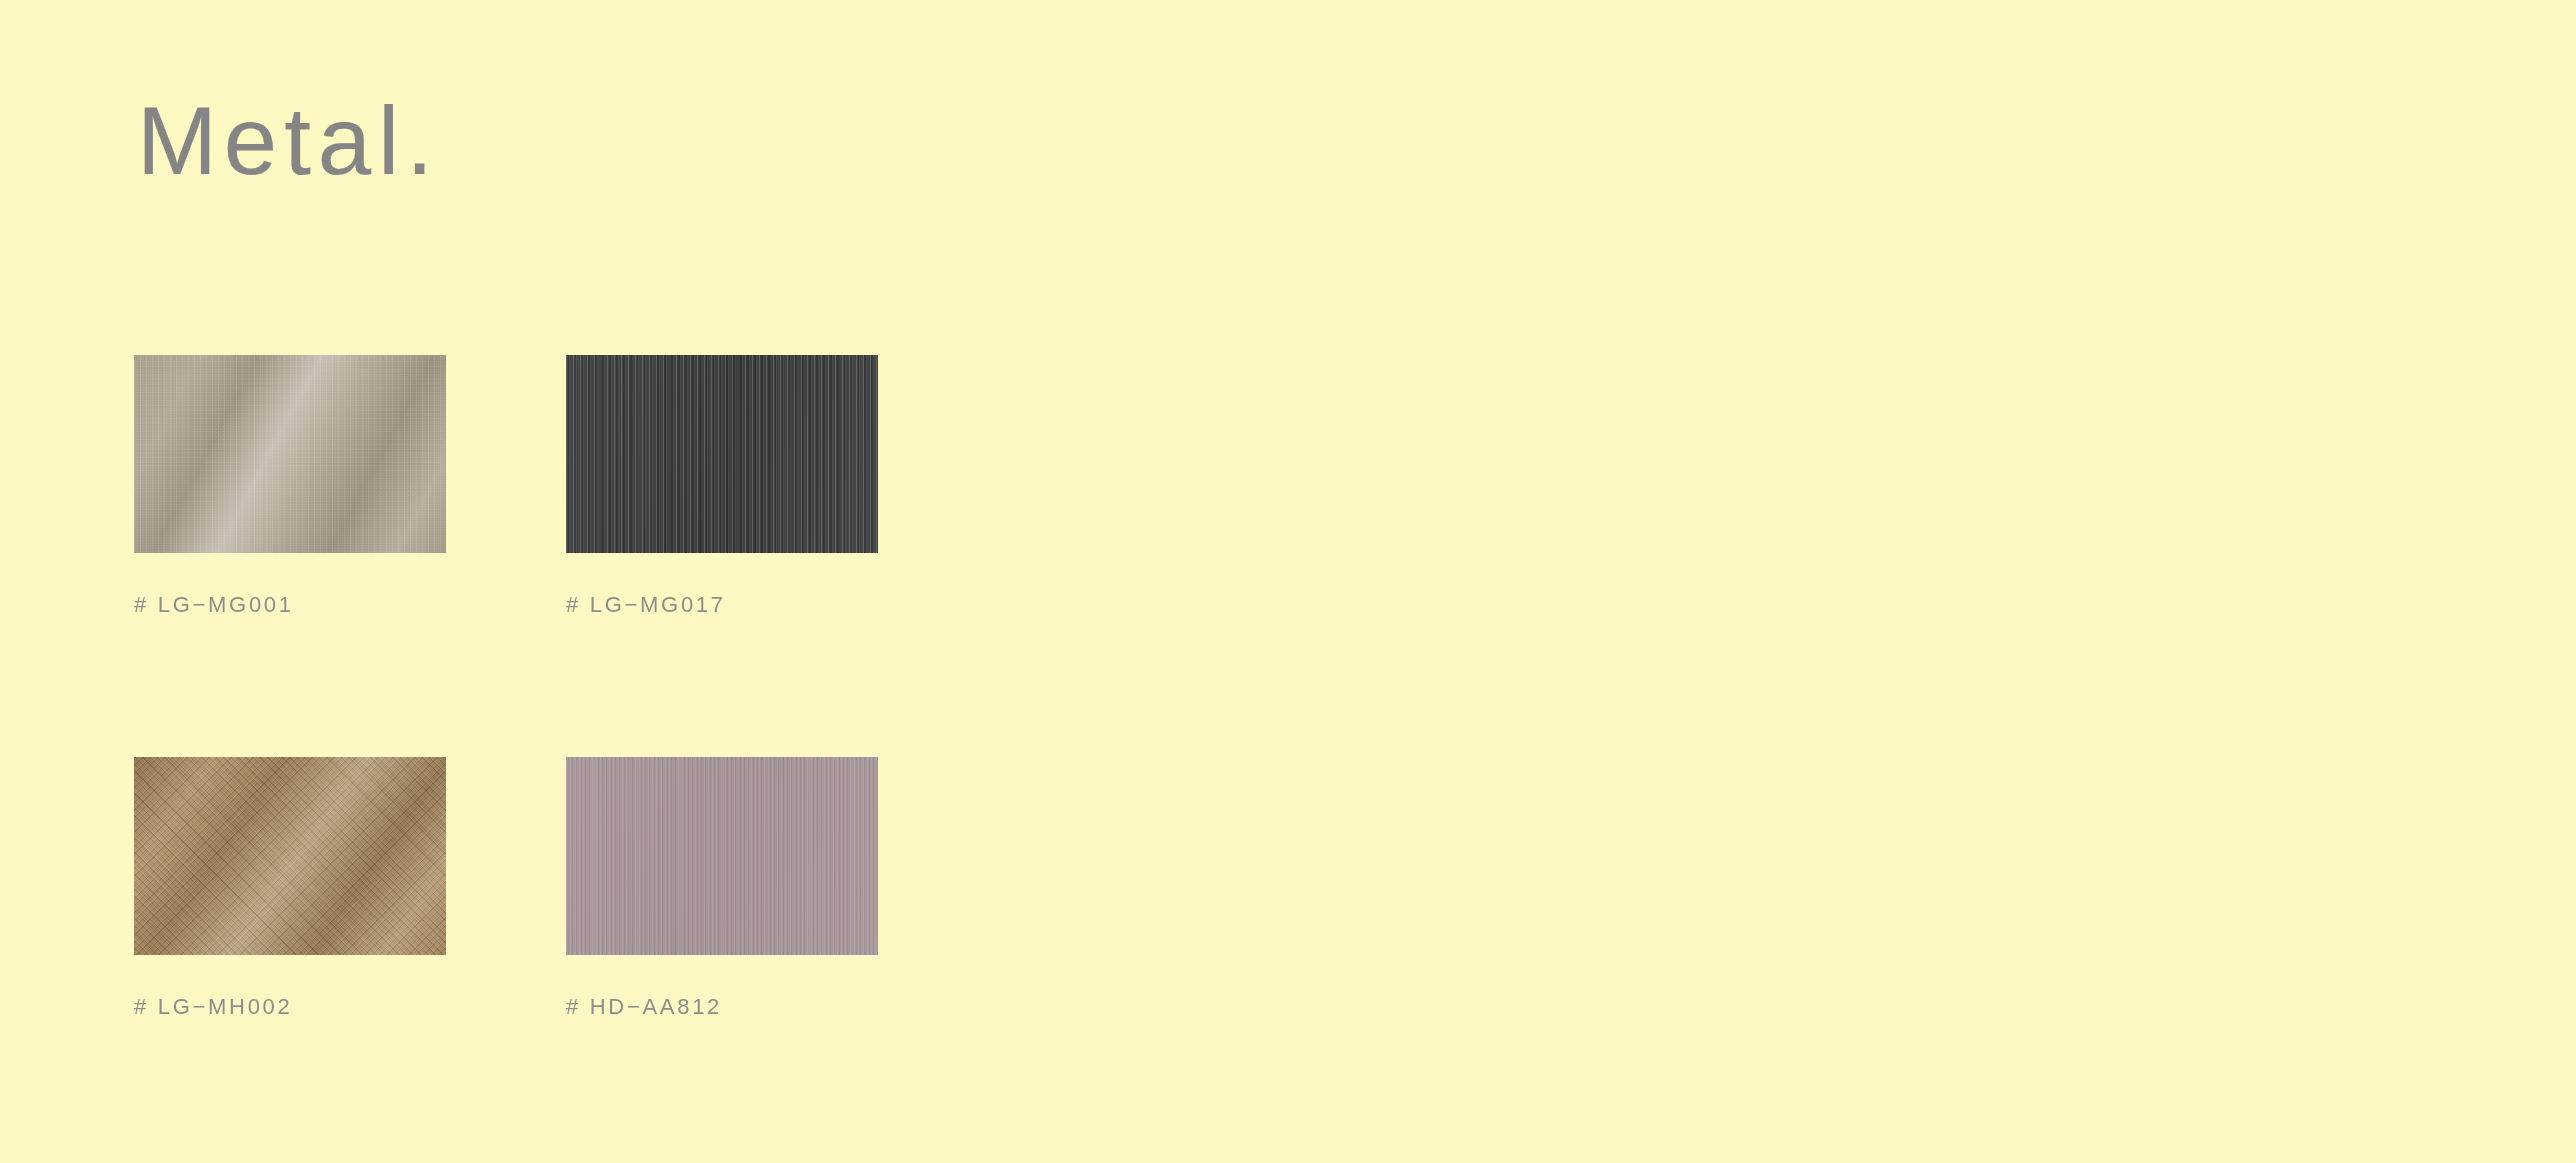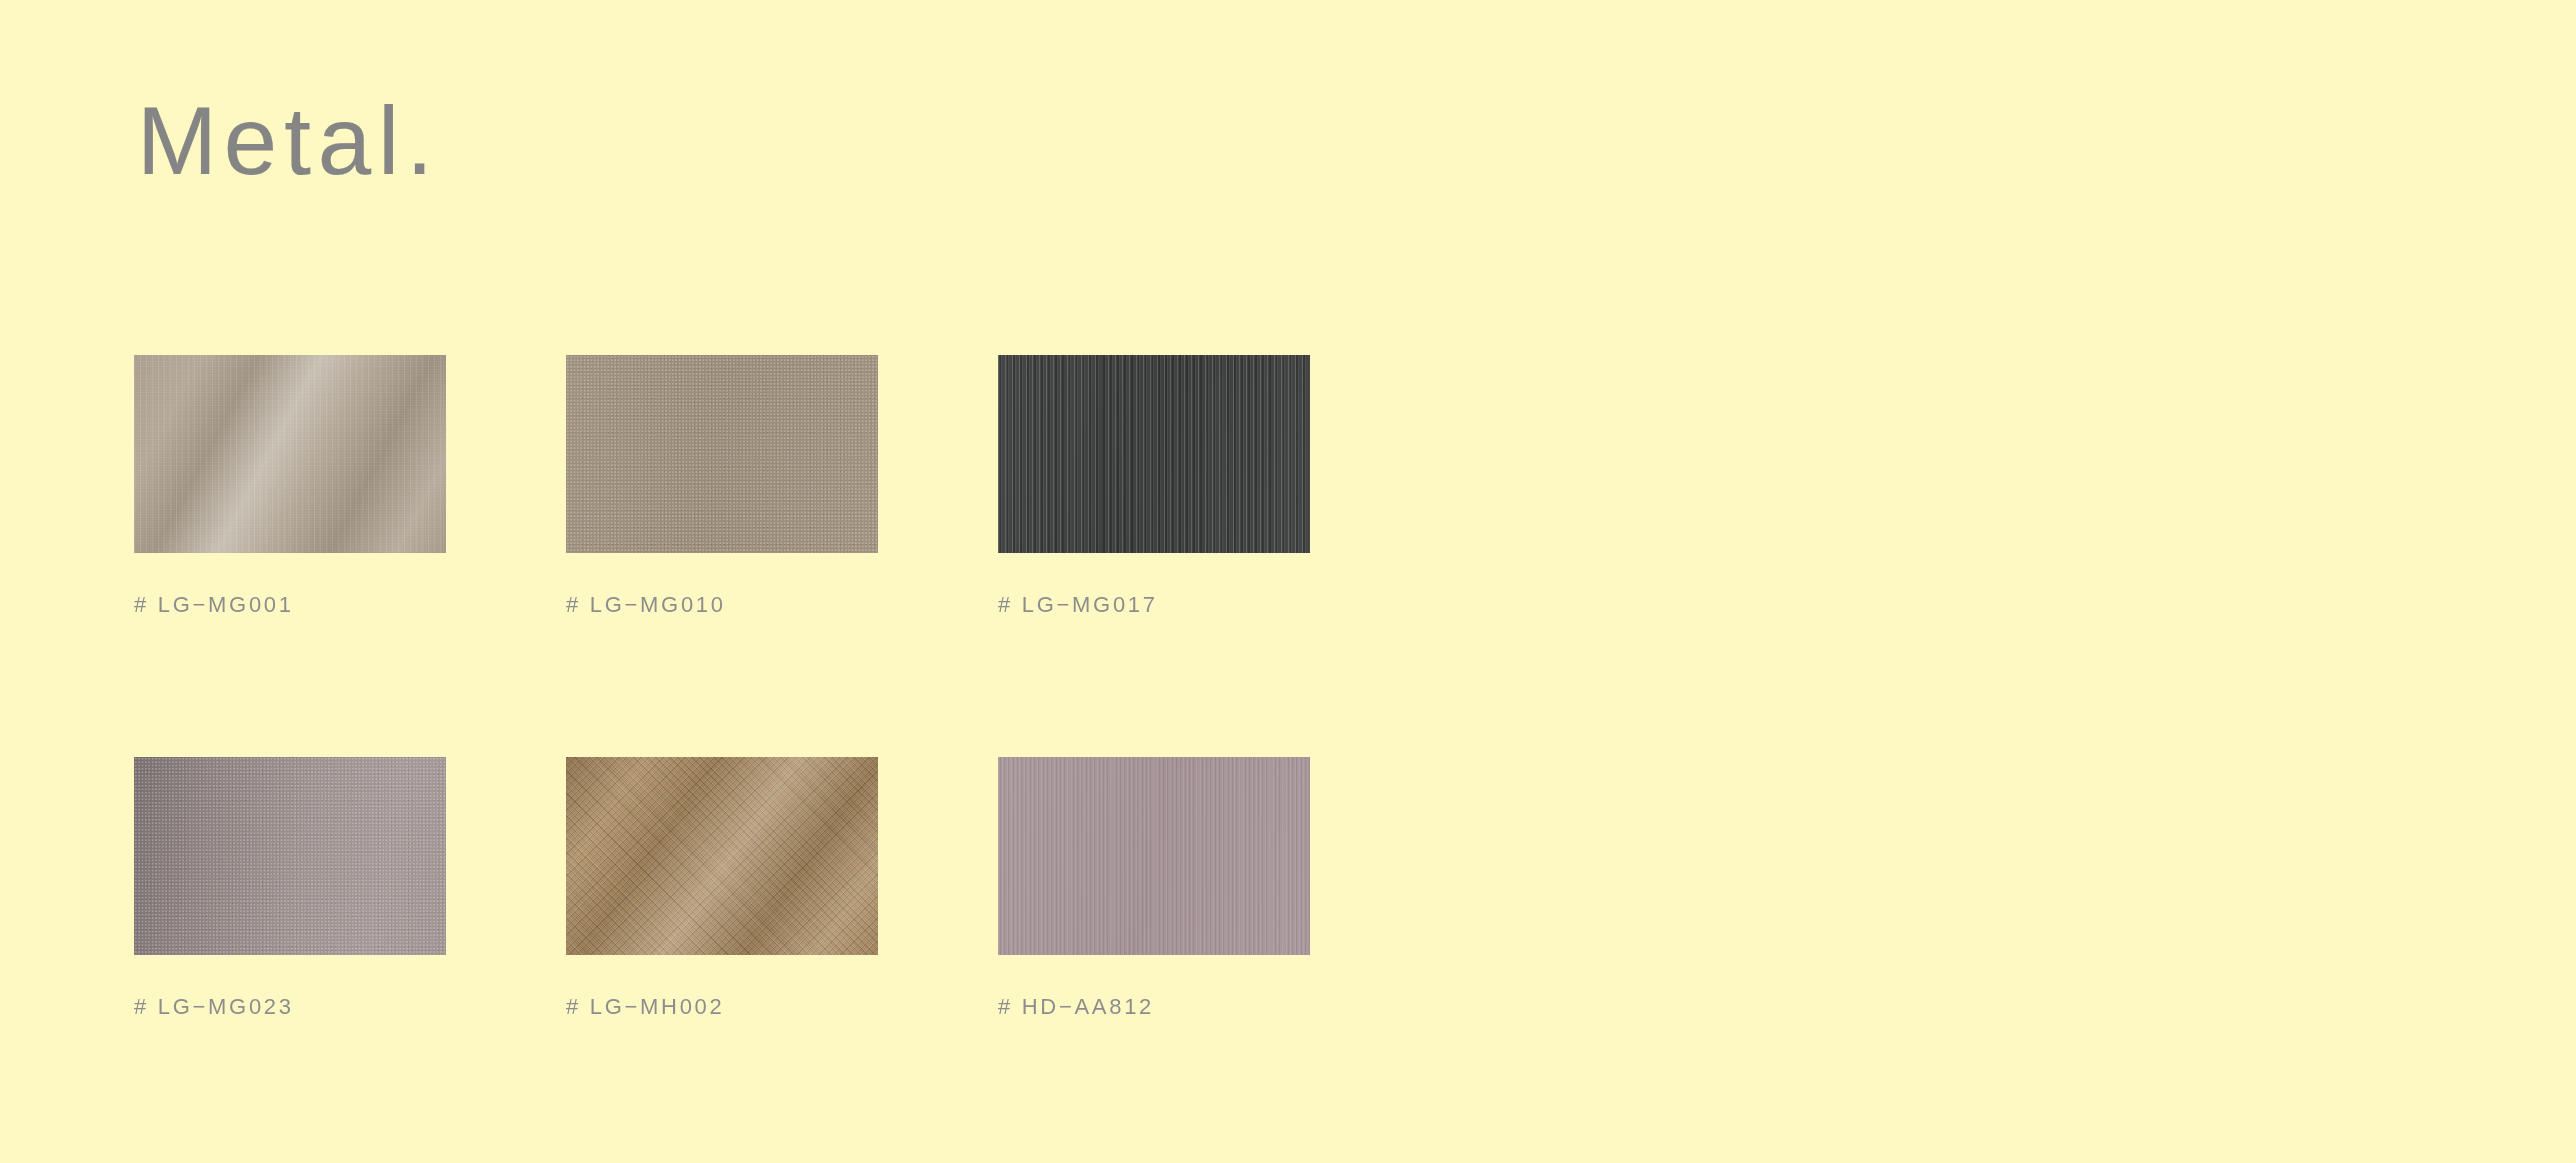--- a/index.html
+++ b/index.html
@@ -258,52 +258,36 @@
         <div class="swatch-tile">
           <div class="base" style="background:#ab9e8c"></div>
           <div class="sheen sheen-diag"></div>
           <div class="grain grain-v-soft"></div>
           <div class="speck speck-fine"></div>
         </div>
         <div class="swatch-label"># LG−MG001</div>
       </div>
 
 
-      <div class="swatch-cell">
-        <div class="swatch-tile">
-          <div class="base" style="background:#9d8e7b"></div>
-          <div class="sheen sheen-flat"></div>
-          <div class="speck speck-coarse"></div>
-        </div>
-        <div class="swatch-label"># LG−MG010</div>
-      </div>
 
       <div class="swatch-cell">
         <div class="swatch-tile">
           <div class="base" style="background:#3f4040"></div>
           <div class="grain grain-v-strong"></div>
           <div class="sheen sheen-flat"></div>
         </div>
         <div class="swatch-label"># LG−MG017</div>
       </div>
 
 
 
     </div>
 
     <div class="swatch-row">
 
-      <div class="swatch-cell">
-        <div class="swatch-tile">
-          <div class="base" style="background:#9a8e8c"></div>
-          <div class="sheen sheen-left-dark"></div>
-          <div class="speck speck-coarse"></div>
-        </div>
-        <div class="swatch-label"># LG−MG023</div>
-      </div>
 
       <div class="swatch-cell">
         <div class="swatch-tile">
           <div class="base" style="background:#ae8e63"></div>
           <div class="weave weave-x"></div>
           <div class="sheen sheen-mh002"></div>
         </div>
         <div class="swatch-label"># LG−MH002</div>
       </div>
 

